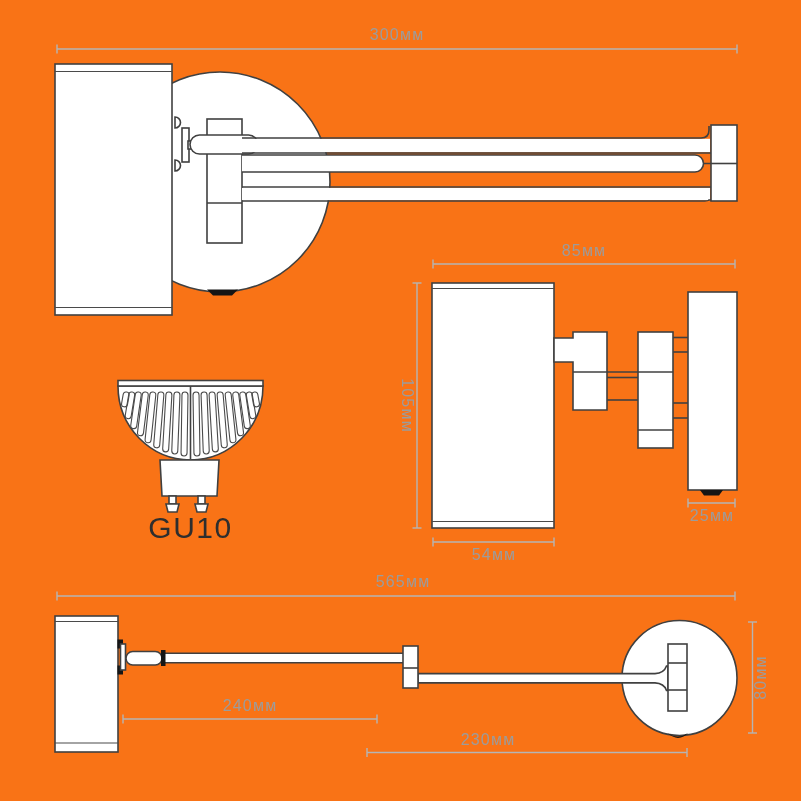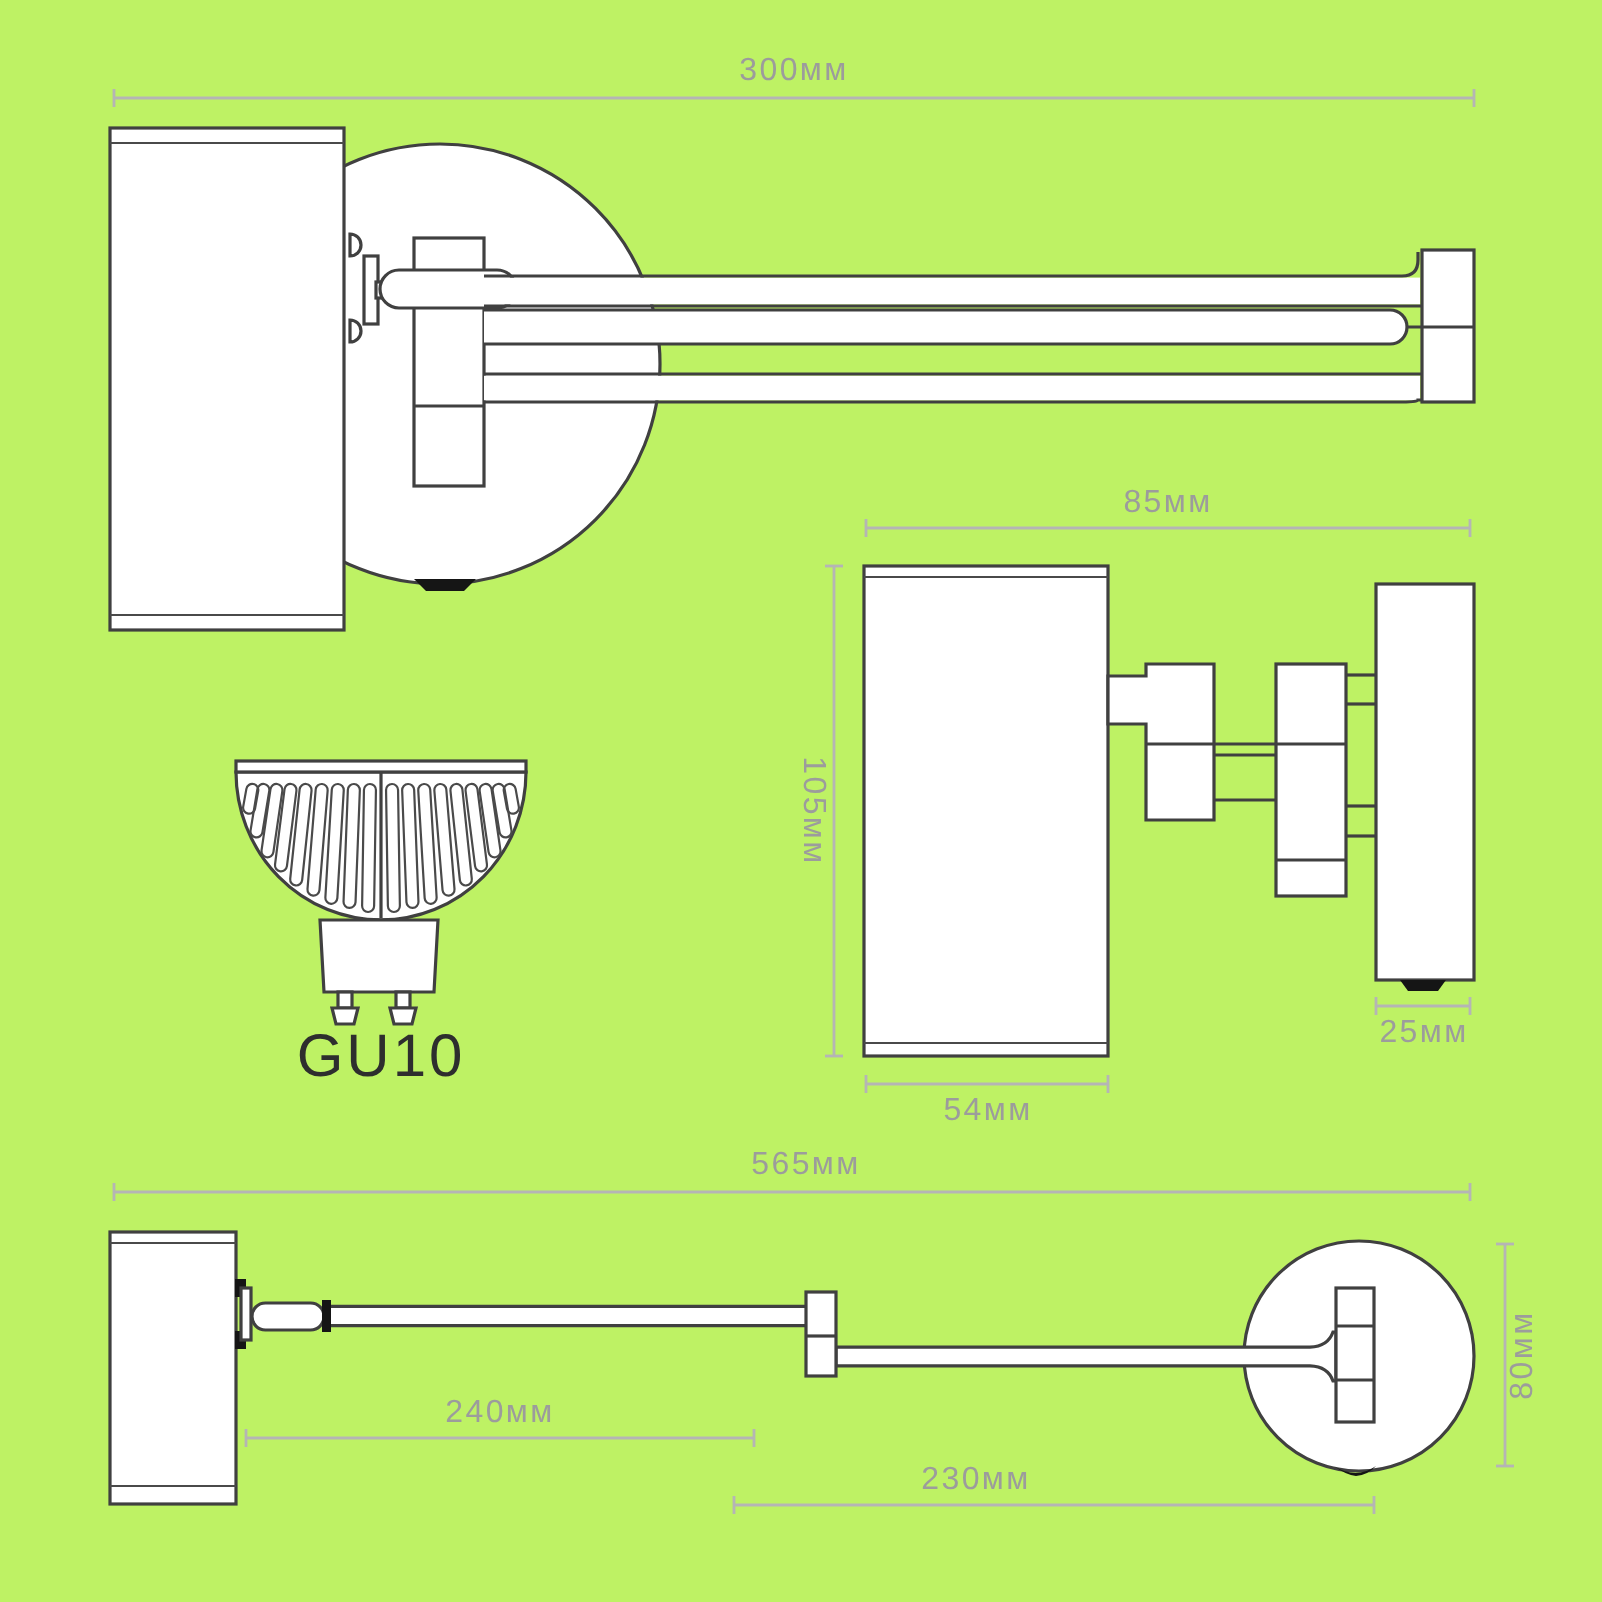--- a/index.html
+++ b/index.html
@@ -1,17 +1,17 @@
 <!DOCTYPE html>
 <html><head>
 <meta charset="utf-8">
 <style>
   html,body{margin:0;padding:0;background:#ffffff;}
   .canvas{
-    position:relative;width:801px;height:801px;background:#bef264;overflow:hidden;
+    position:relative;width:801px;height:801px;background:#f97316;overflow:hidden;
     font-family:"Liberation Sans", sans-serif;
   }
   svg{display:block;}
   .ln  { stroke:#404040; stroke-width:1.6; fill:none; }
   .lnf { stroke:#404040; stroke-width:1.6; fill:#ffffff; }
   .thin{ stroke:#4a4a4a; stroke-width:1.1; fill:none; }
   .blk { fill:#151515; stroke:none; }
   .dim { stroke:#b5b5b5; stroke-width:1.4; fill:none; }
   .dimtxt{
     fill:#9c9c9c; font-size:16px; letter-spacing:1.2px; font-weight:400;

